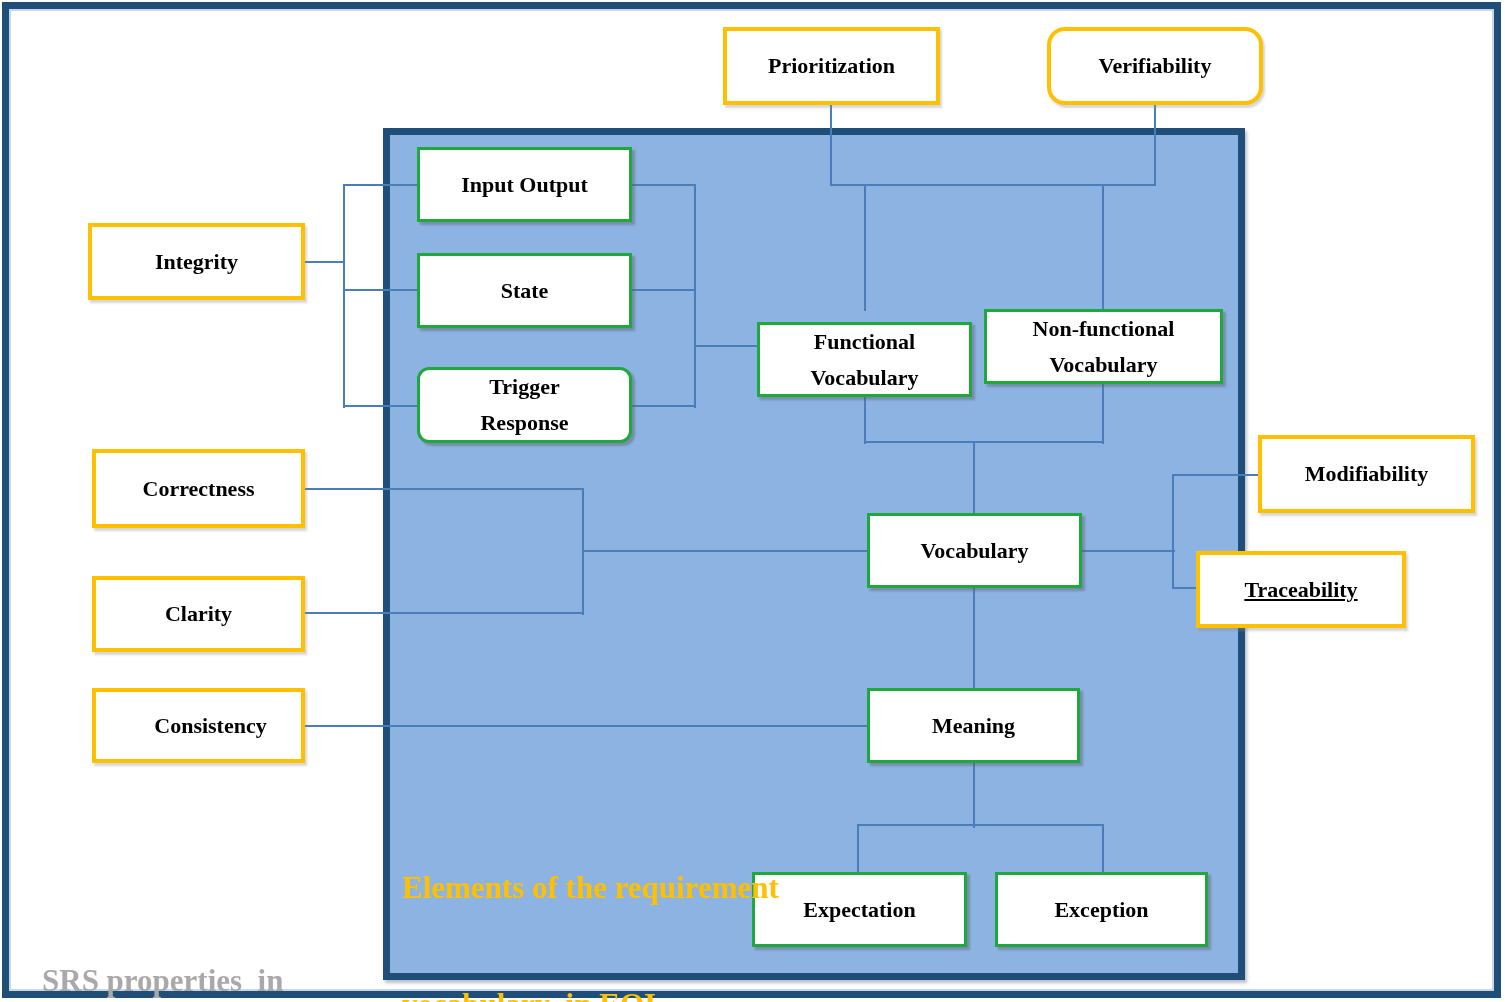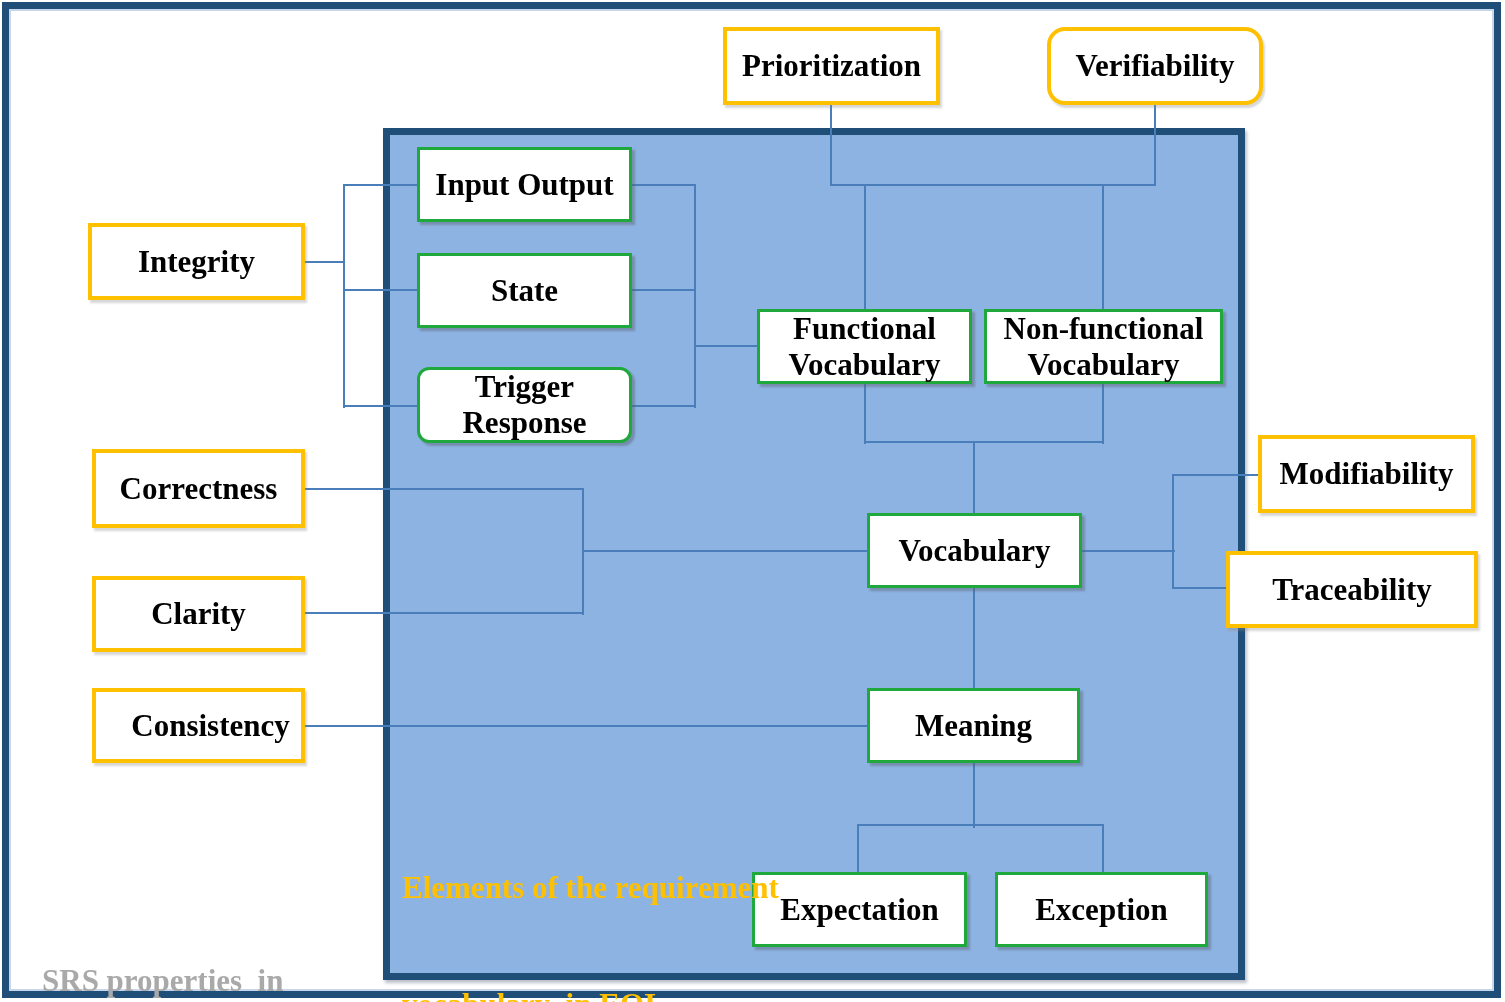--- a/index.html
+++ b/index.html
@@ -13,21 +13,21 @@
 
   .panel{position:absolute;left:383px;top:128px;width:862px;height:852px;
          box-sizing:border-box;border:7px solid var(--panel_border,#1F4E79);
          background:var(--panel_fill,#8DB3E2);
          box-shadow:2px 3px 3px rgba(120,130,150,.5);}
 
   .line{position:absolute;background:var(--line,#4A7EBB);}
 
   .box{position:absolute;box-sizing:border-box;background:#ffffff;
        display:flex;align-items:center;justify-content:center;text-align:center;
-       font-weight:bold;font-size:31px;line-height:36px;color:var(--text,#000);
+       font-weight:bold;font-size:22px;line-height:36px;color:var(--text,#000);
        white-space:pre-line;}
   .box.yellow{border:4px solid var(--yellow,#FFC000);
               box-shadow:2px 3px 2px rgba(140,140,140,.35);}
   .box.green{border:3px solid var(--green,#1FA83C);
              box-shadow:3px 3px 2px rgba(90,95,110,.45);}
 
   .caption{position:absolute;font-weight:bold;font-size:31px;line-height:39px;
            white-space:pre-wrap;}
   .caption.gold{left:402px;top:790px;color:var(--gold_text,#FFC000);}
   .caption.gray{left:42px;top:878px;color:var(--gray_text,#A9A9A9);line-height:41px;}
@@ -75,26 +75,26 @@
       <div class="line" style="left: 1102px; top: 824px; width: 2px; height: 50px;"></div>
     </div>
   <div id="boxes-layer">
       <div class="box yellow" style="left: 723px; top: 27px; width: 217px; height: 78px;">Prioritization</div>
       <div class="box yellow" style="left: 1047px; top: 27px; width: 216px; height: 78px; border-radius: 18px;">Verifiability</div>
       <div class="box yellow" style="left: 88px; top: 223px; width: 217px; height: 77px; text-align: right;">Integrity</div>
       <div class="box yellow" style="left: 92px; top: 449px; width: 213px; height: 79px;">Correctness</div>
       <div class="box yellow" style="left: 92px; top: 576px; width: 213px; height: 76px;">Clarity</div>
       <div class="box yellow" style="left: 92px; top: 688px; width: 213px; height: 75px; padding-left: 24px;">Consistency</div>
       <div class="box yellow" style="left: 1258px; top: 435px; width: 217px; height: 78px;">Modifiability</div>
-      <div class="box yellow" style="left: 1226px; top: 551px; width: 252px; height: 77px;">Traceability</div>
+      <div class="box yellow" style="left: 1196px; top: 551px; width: 210px; height: 77px; text-decoration: underline;">Traceability</div>
       <div class="box green" style="left: 417px; top: 147px; width: 215px; height: 75px;">Input Output</div>
       <div class="box green" style="left: 417px; top: 253px; width: 215px; height: 75px;">State</div>
       <div class="box green" style="left: 417px; top: 367px; width: 215px; height: 76px; border-radius: 12px;">Trigger
 Response</div>
-      <div class="box green" style="left: 757px; top: 309px; width: 215px; height: 75px;">Functional
+      <div class="box green" style="left: 757px; top: 322px; width: 215px; height: 75px;">Functional
 Vocabulary</div>
       <div class="box green" style="left: 984px; top: 309px; width: 239px; height: 75px;">Non-functional
 Vocabulary</div>
       <div class="box green" style="left: 867px; top: 513px; width: 215px; height: 75px;">Vocabulary</div>
       <div class="box green" style="left: 867px; top: 688px; width: 213px; height: 75px;">Meaning</div>
       <div class="box green" style="left: 752px; top: 872px; width: 215px; height: 75px; text-align: center;">Expectation</div>
       <div class="box green" style="left: 995px; top: 872px; width: 213px; height: 75px;">Exception</div>
     </div>
 
   <div class="caption gold">

